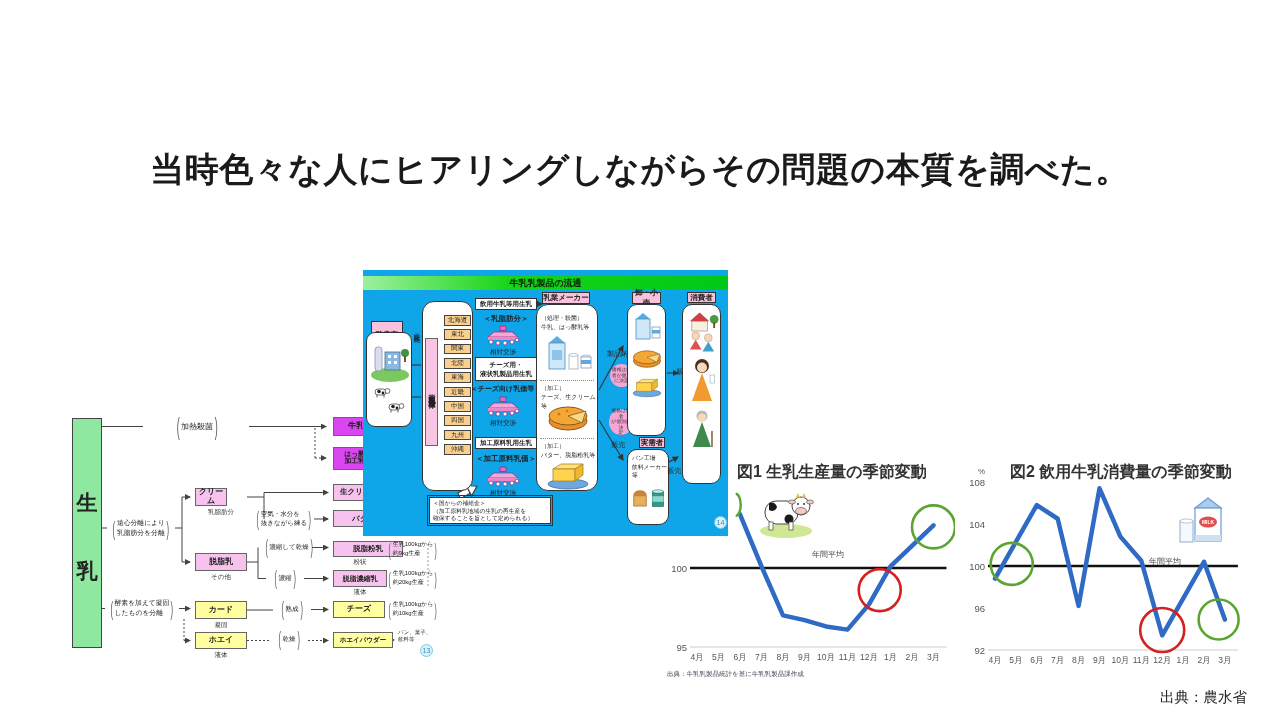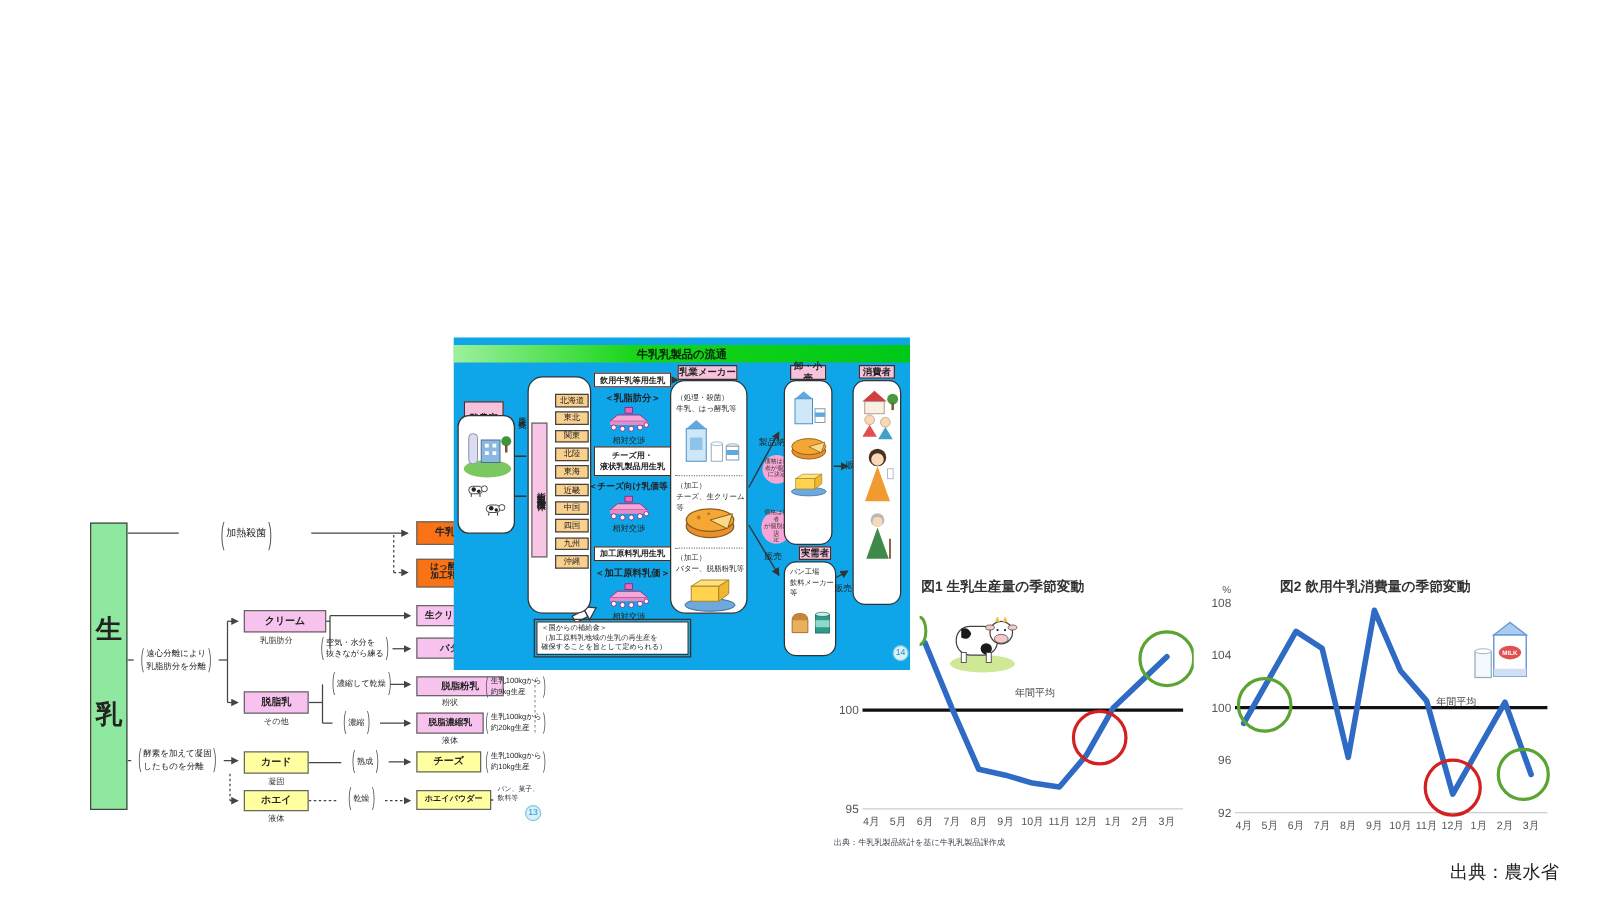--- a/index.html
+++ b/index.html
@@ -18,44 +18,45 @@
   }
   #slide-source { right:33px; top:688px; font-size:14.5px; color:#222; }
 
   
   .banner {
     background:linear-gradient(90deg,#9df09d,#17d517 40%,#00c818);
     font-weight:bold; color:#0b220b;
   }
   .box { border:1px solid #666; line-height:1.1; }
   .pink { background:#f7c3ee; }
-  .cyan { background:#f97316; }
+  .cyan { background:#d946ef; }
   .yellow { background:#ffffa0; }
   .orange { background:#f9d08e; border:1px solid #444; }
   .plabel { background:#f9c2dc; border:1px solid #333; font-weight:bold; }
   .rbox { border:1.3px solid #333; border-radius:9px; background:#fff; }
   .whitebox { background:#fff; border:1px solid #333; }
   .vtext { writing-mode:vertical-rl; text-orientation:upright; letter-spacing:1px; }
   .sub { color:#333; }
   .brace { display:flex; align-items:center; justify-content:center; gap:1px; }
   .brace::before, .brace::after { display:inline-block; transform:scale(.7,1.9); font-weight:300; color:#555; font-size:1.6em; }
   .brace::before { content:"("; } .brace::after { content:")"; }
   .badge { border-radius:50%; background:#d9f2fa; border:1px solid #7fc8e0; color:#2a8fc8; font-size:7px; width:13px; height:13px; }
   .oval { border-radius:50%; background:#f6a6d4; color:#333; font-size:4.8px; line-height:1.15; }
   .region { width:27px; height:10.5px; font-size:6.5px; left:81px; position:absolute;
             display:flex; align-items:center; justify-content:center; }
   .avg-label { font-size:8px; color:#444; }
-  .fig-title { font-size:11px; font-weight:bold; color:#333; white-space:nowrap;text-align:center; }
+  .fig-title { font-size:16px; font-weight:bold; color:#333; white-space:nowrap;text-align:center; }
   svg text { font-family:"Liberation Sans", sans-serif; }
 </style>
 </head>
 <body>
 
 <div id="slide">
 
+  <div id="slide-title" class="abs">当時色々な人にヒアリングしながらその問題の本質を調べた。</div>
 
   <div class="abs" style="left:68px; top:400px; width:378px; height:266px; z-index:1;">
 
     <svg class="abs" style="left:0; top:0;" width="378" height="266">
       <defs>
         <marker id="ah" markerWidth="7" markerHeight="7" refX="5" refY="3" orient="auto">
           <path d="M0,0 L6,3 L0,6 Z" fill="#444"></path>
         </marker>
       </defs>
       <g stroke="#444" stroke-width="1" fill="none">
@@ -106,21 +107,21 @@
       <div>加工乳等</div>
     </div>
 
     <div class="abs brace" style="left:39px; top:115px; width:68px; height:26px; font-size:6.8px;">
       <div>
           <div>遠心分離により</div>
           <div>乳脂肪分を分離</div>
         </div>
     </div>
 
-    <div class="abs box pink ctr" style="left:127px; top:88px; width:66px; height:18px; font-size:8px; font-weight:bold;">クリーム</div>
+    <div class="abs box pink ctr" style="left:127px; top:88px; width:32px; height:18px; font-size:8px; font-weight:bold;">クリーム</div>
     <div class="abs ctr sub" style="left:131px; top:108px; width:44px; height:9px; font-size:6.5px;">乳脂肪分</div>
 
     <div class="abs brace" style="left:186px; top:107px; width:60px; height:24px; font-size:6.5px;">
       <div>
           <div>空気・水分を</div>
           <div>抜きながら練る</div>
         </div>
     </div>
 
     <div class="abs box pink ctr" style="left:265px; top:84px; width:52px; height:17px; font-size:7.5px; font-weight:bold;">生クリーム</div>
@@ -462,21 +463,21 @@
       <circle cx="43" cy="15" r="0.9" fill="#222"></circle>
         <circle cx="49" cy="15" r="0.9" fill="#222"></circle>
       <rect x="14" y="33" width="4" height="8" fill="#fff" stroke="#444" stroke-width="0.7"></rect>
       <rect x="34" y="33" width="4" height="8" fill="#fff" stroke="#444" stroke-width="0.7"></rect>
     </svg>
     <div class="abs avg-label" style="left:157px; top:99px;">年間平均</div>
     <div class="abs" style="left:12px; top:220px; font-size:6.5px; color:#445;">出典：牛乳乳製品統計を基に牛乳乳製品課作成</div>
   </div>
 
   <div class="abs" style="left:950px; top:450px; width:300px; height:240px; z-index:1;">
-    <div class="abs fig-title" style="left:74px; top:12px;">図2 飲用牛乳消費量の季節変動</div>
+    <div class="abs fig-title" style="left:60px; top:12px;">図2 飲用牛乳消費量の季節変動</div>
     <svg id="chart2-svg" class="abs" style="left:0; top:0;" width="295" height="230">
         <line x1="38" y1="200" x2="287.9" y2="200" stroke="#cccccc" stroke-width="1"></line>
         <line x1="38" y1="116" x2="287.9" y2="116" stroke="#111111" stroke-width="2.6"></line>
         <text x="35" y="35.5" text-anchor="end" font-size="9.5" fill="#555">108</text>
         <text x="35" y="77.5" text-anchor="end" font-size="9.5" fill="#555">104</text>
         <text x="35" y="119.5" text-anchor="end" font-size="9.5" fill="#555">100</text>
         <text x="35" y="161.5" text-anchor="end" font-size="9.5" fill="#555">96</text>
         <text x="35" y="203.5" text-anchor="end" font-size="9.5" fill="#555">92</text>
         <text x="35" y="24" text-anchor="end" font-size="8" fill="#555">%</text>
         <text x="45" y="213" text-anchor="middle" font-size="8.5" fill="#555">4月</text>

